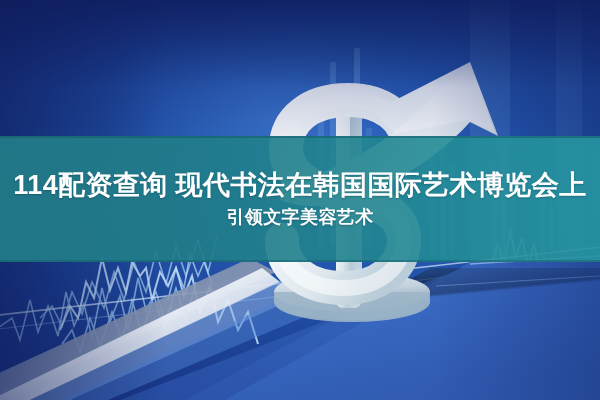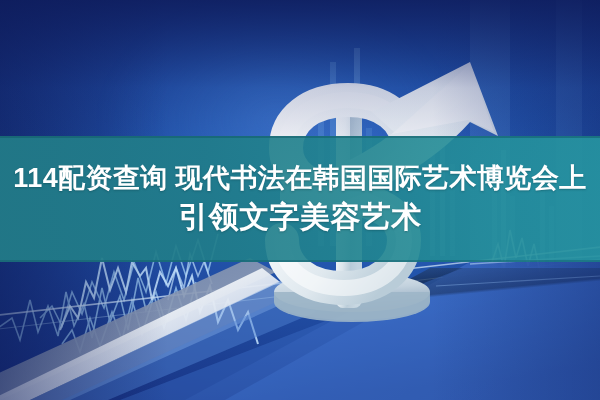--- a/index.html
+++ b/index.html
@@ -94,21 +94,21 @@
   .headline .line {
     color: #ffffff;
     font-size: 27px;
     font-weight: bold;
     line-height: 1.15;
     letter-spacing: 0.4px;
     text-shadow: 0 1px 2px rgba(10,55,62,0.35);
     white-space: nowrap;
   }
   .headline .line-2 {
-    font-size: 30px;
+    font-size: 18px;
   }
 </style>
 </head>
 <body>
 
 <div id="stage">
 
   <div class="bg-base"></div>
   <div class="bg-glow"></div>
 

